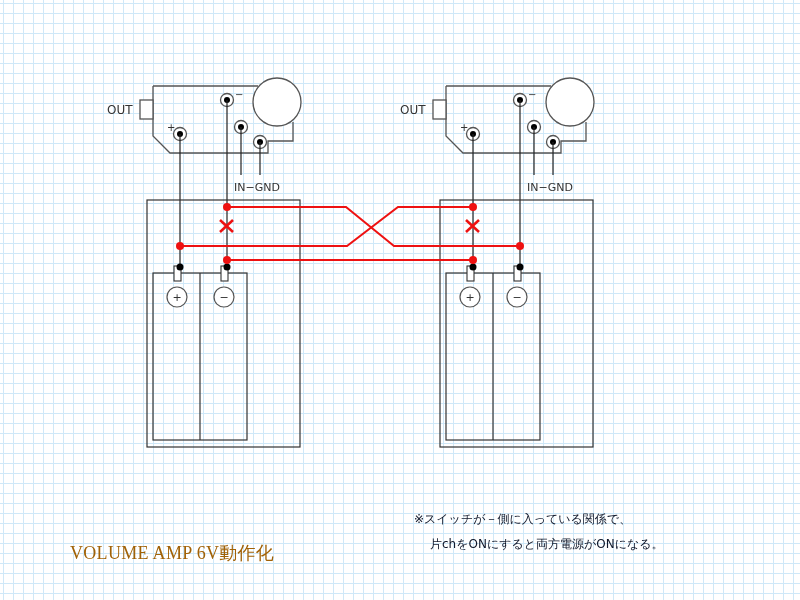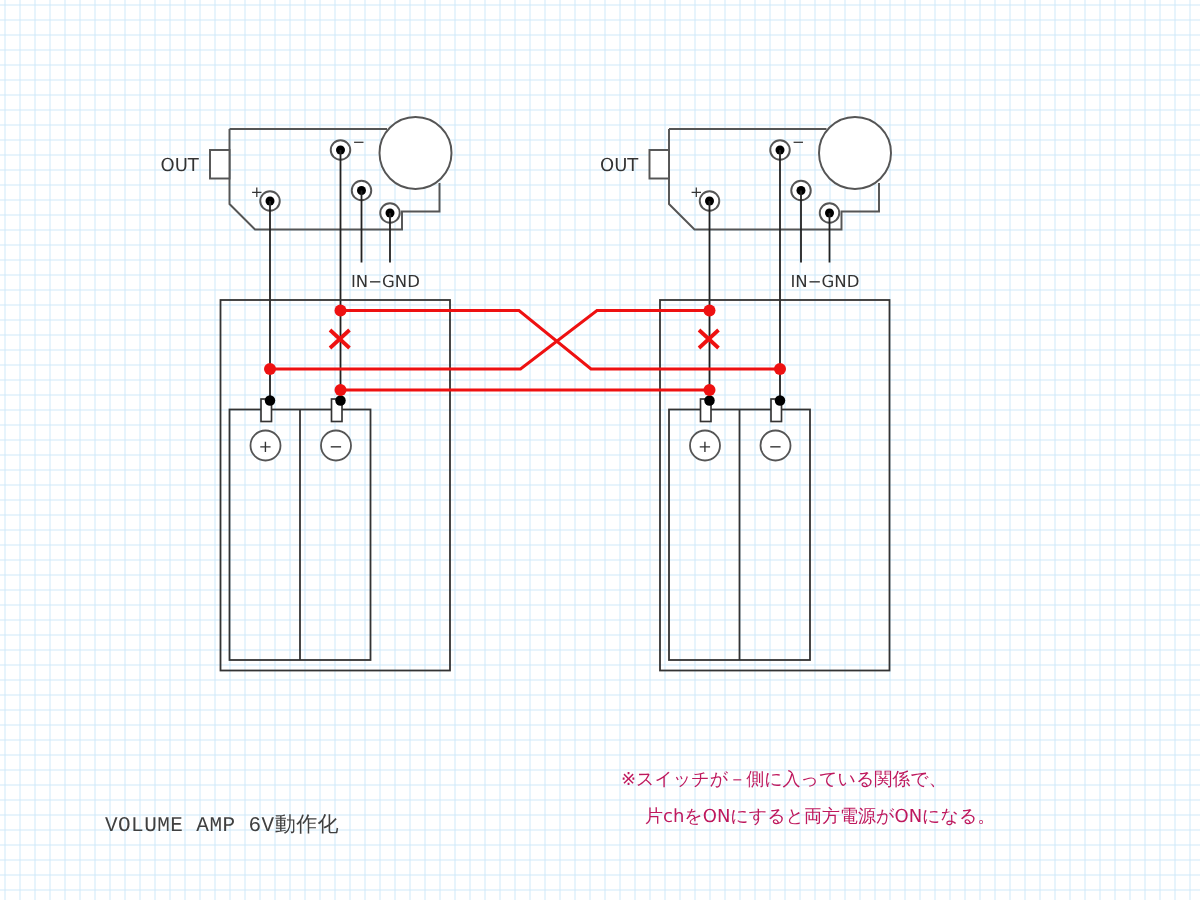--- a/index.html
+++ b/index.html
@@ -10,25 +10,25 @@
         linear-gradient(to right, #cfe8f8 1px, transparent 1px),
         linear-gradient(to bottom, #cfe8f8 1px, transparent 1px);
       background-size: 10px 10px;
       background-position: 3px 3px;
       font-family: "DejaVu Sans", sans-serif;
     }
     svg#diagram { position: absolute; left: 0; top: 0; }
     .lbl { font-family: "DejaVu Sans", sans-serif; fill: #333; }
     .note {
       position: absolute; font-family: "DejaVu Sans", sans-serif;
-      font-size: 12px; color: #be185d; line-height: 21px; white-space: nowrap;
+      font-size: 12px; color: #0f172a; line-height: 21px; white-space: nowrap;
     }
     .title {
       position: absolute; left: 70px; top: 541px;
-      font-family: Liberation Mono, monospace; font-size: 14px; color: #404040;
+      font-family: Liberation Serif, serif; font-size: 18px; color: #a16207;
       letter-spacing: 0.3px; white-space: nowrap;
     }
   </style>
 </head>
 <body>
 
 <svg id="diagram" width="800" height="600" viewBox="0 0 800 600">
 
   <g>
     <path d="M153,86 L258,86 M153,86 L153,136 L170,153 L268,153 L268,141 L293,141 L293,122" fill="none" stroke="#555" stroke-width="1.3"></path>

